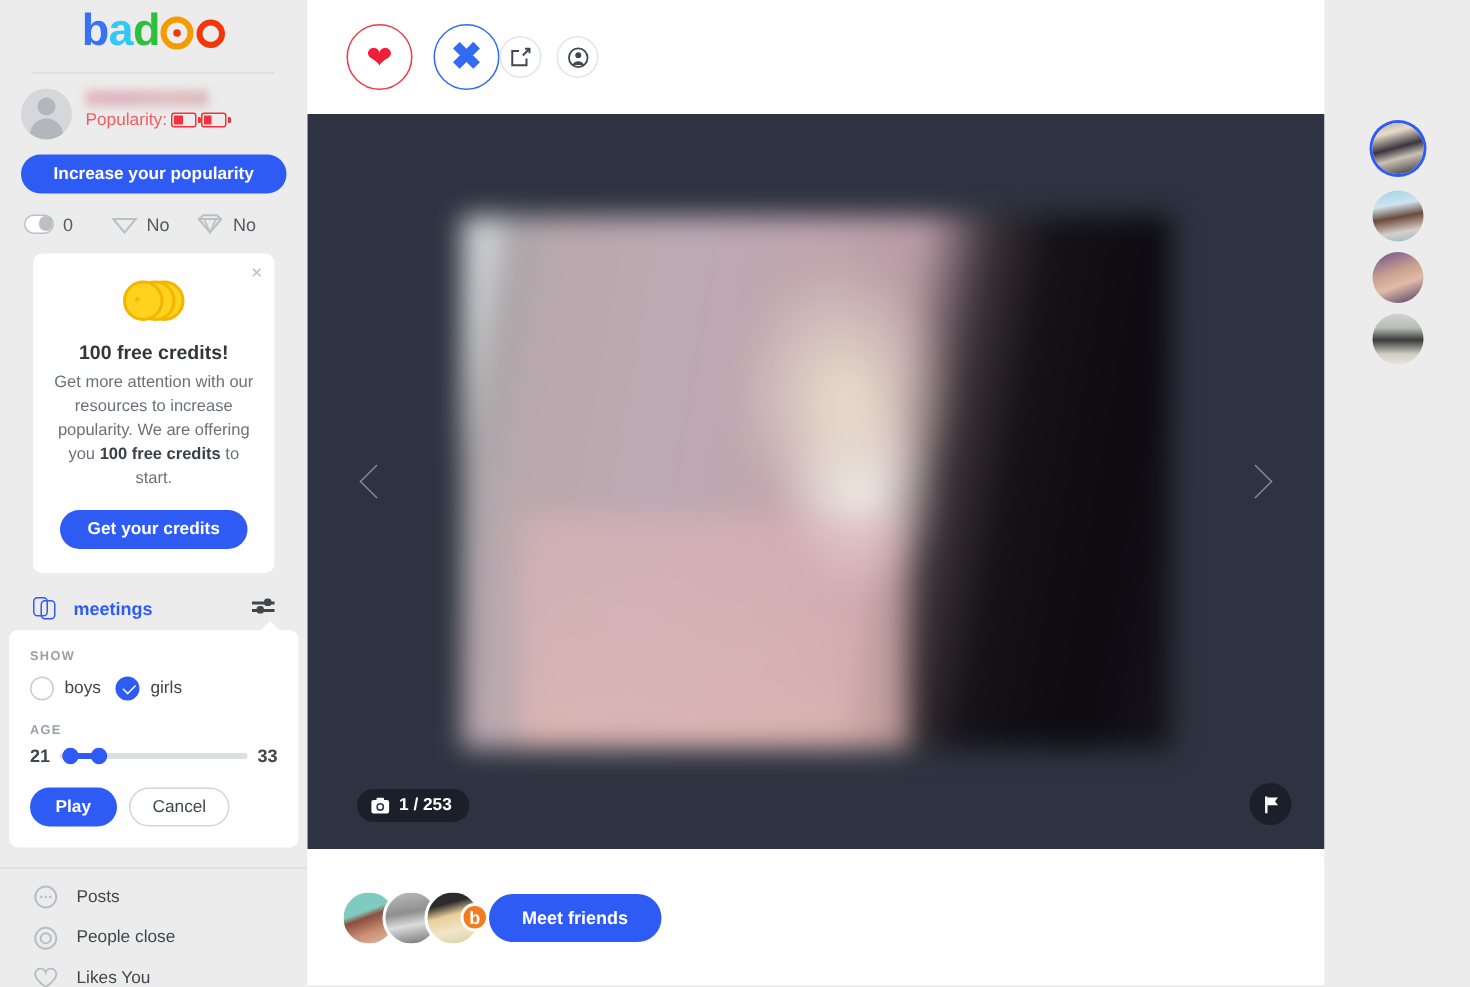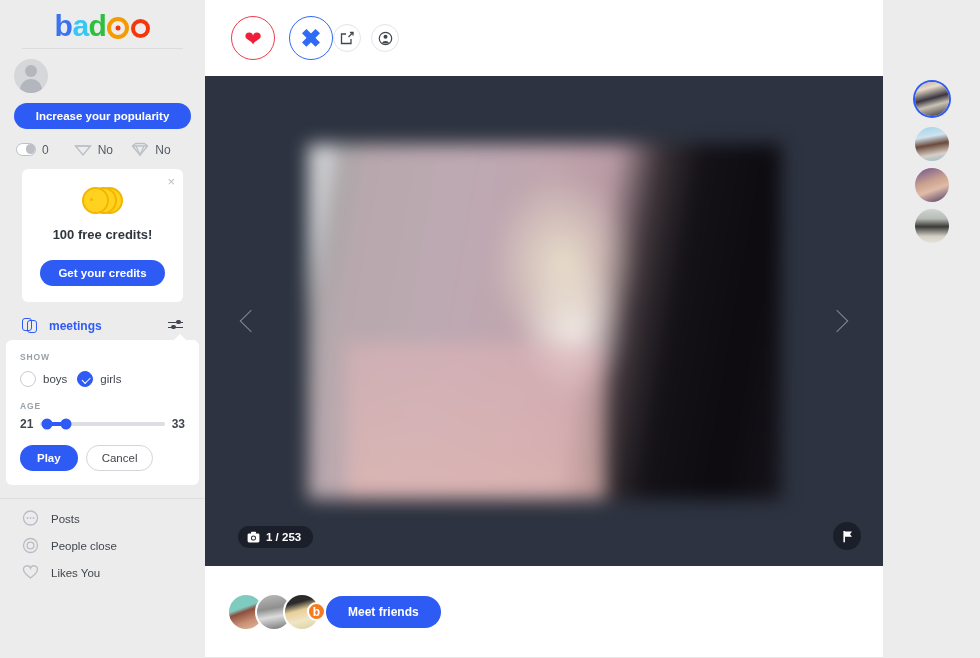--- a/index.html
+++ b/index.html
@@ -14,21 +14,21 @@
 
   
   #sidebar {
     position: absolute; left: 0; top: 0;
     width: 205px; height: 658px;
     background: #ececec;
     overflow: hidden;
   }
   #logo-wrap {
     height: 46px;
-    display: flex; align-items: center; justify-content: center;
+    display: flex; align-items: flex-start; justify-content: center;
     padding-top: 6px;
   }
   .logo-text {
     font-size: 30px; font-weight: bold; letter-spacing: -0.5px;
     line-height: 1;
   }
   .logo-text span { display: inline-block; }
   .lg-b { color: #3973f1; }
   .lg-a { color: #36c8f5; }
   .lg-d { color: #2fbf3f; }
@@ -363,20 +363,32 @@
   <div id="sidebar">
 
     <div id="logo-wrap">
       <div class="logo-text"><span class="lg-b">b</span><span class="lg-a">a</span><span class="lg-d">d</span><span class="logo-o-ring"></span><span class="logo-o-ring2"></span></div>
     </div>
     <div class="divider"></div>
 
     <div id="profile-block">
       <div class="profile-row">
         <div class="avatar-ph"></div>
+        <div class="profile-right">
+          <div class="uname-blur"></div>
+          <div class="pop-row">
+            <span class="pop-label">Popularity:</span>
+            <span class="batt">
+                <i class="fill" style="width:40%"></i>
+              </span>
+            <span class="batt">
+                <i class="fill" style="width:28%"></i>
+              </span>
+          </div>
+        </div>
       </div>
       <button class="btn-pop">Increase your popularity</button>
 
       <div class="stats-row">
         <div class="stat">
           <span class="ico-coin"></span>
           <span class="stat-val">0</span>
         </div>
         <div class="stat">
           <svg width="18" height="15" viewBox="0 0 18 15">
@@ -396,20 +408,21 @@
     </div>
 
     <div class="card" id="credits-card">
       <span class="card-close">×</span>
       <div class="coins">
         <span class="coin c1"></span>
           <span class="coin c2"></span>
           <span class="coin c3"></span>
       </div>
       <div class="credits-title">100 free credits!</div>
+      <div class="credits-desc"><span>Get more attention with our resources to increase popularity. We are offering you </span><b>100 free credits</b><span> to start.</span></div>
       <button class="btn-credits">Get your credits</button>
     </div>
 
     <div id="meet-head">
       <span class="ico-cards">
           <i class="b2"></i>
           <i class="b1"></i>
         </span>
       <span class="meet-title">meetings</span>
       <span class="ico-sliders">

